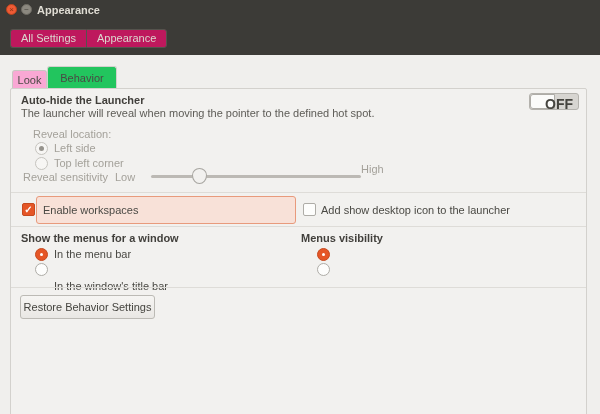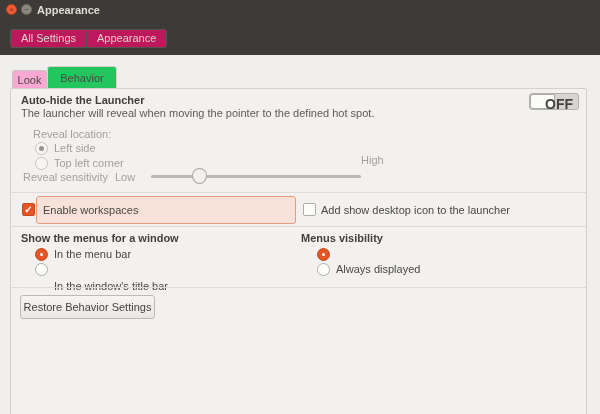--- a/index.html
+++ b/index.html
@@ -112,21 +112,21 @@
     <div class="radio dis sel" style="left:24px; top:53px;"></div>
     <div class="txt dim" style="left:43px; top:53px;">Left side</div>
 
     <div class="radio dis" style="left:24px; top:68px;"></div>
     <div class="txt dim" style="left:43px; top:68px;">Top left corner</div>
 
     <div class="txt dim" style="left:12px; top:82px;">Reveal sensitivity</div>
     <div class="txt dim" style="left:104px; top:82px;">Low</div>
     <div class="slider-track"></div>
     <div class="slider-handle"></div>
-    <div class="txt dim" style="left:350px; top:65px;">High</div>
+    <div class="txt dim" style="left:350px; top:74px;">High</div>
 
     <div class="sep" style="top:103px;"></div>
 
     <div class="highlight"></div>
     <div class="checkbox checked" style="left:11px; top:114px;">✓</div>
     <div class="txt" style="left:32px; top:115px;">Enable workspaces</div>
 
     <div class="checkbox" style="left:292px; top:114px;"></div>
     <div class="txt" style="left:310px; top:115px;">Add show desktop icon to the launcher</div>
 
@@ -138,20 +138,19 @@
     <div class="txt" style="left:43px; top:159px;">In the menu bar</div>
 
     <div class="radio" style="left:24px; top:174px;"></div>
     <div class="txt" style="left:43px; top:174px;margin-top:17px;">In the window's title bar</div>
 
     <div class="h-bold" style="left:290px; top:143px;text-align:center;">Menus visibility</div>
 
     <div class="radio sel" style="left:306px; top:159px;"></div>
 
     <div class="radio" style="left:306px; top:174px;"></div>
-    <div class="txt" style="left:325px; top:174px;">Always displayed</div>
 
     <div class="sep" style="top:198px;"></div>
 
     <div class="restore-btn">Restore Behavior Settings</div>
   </div>
 
 </div>
 
 </body></html>

